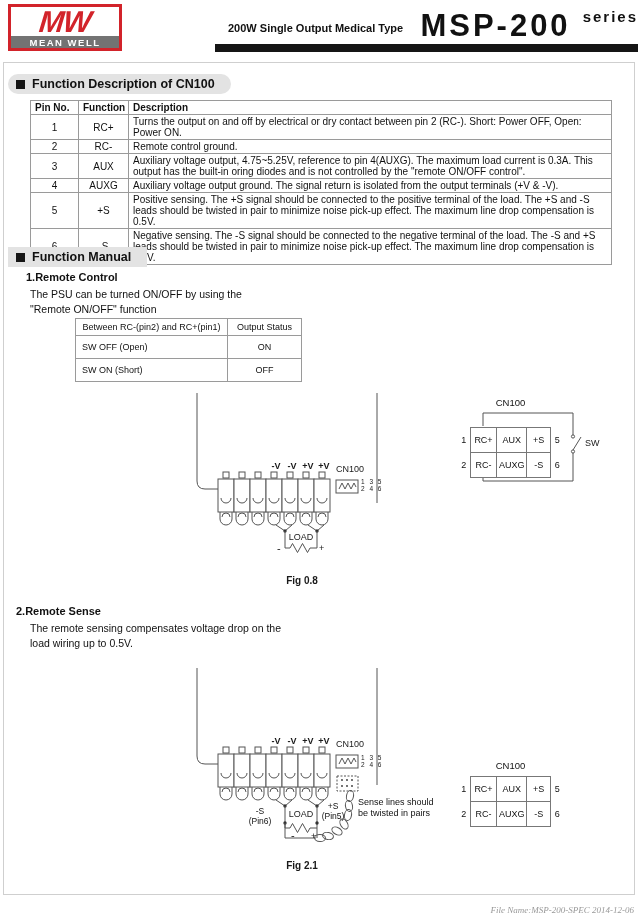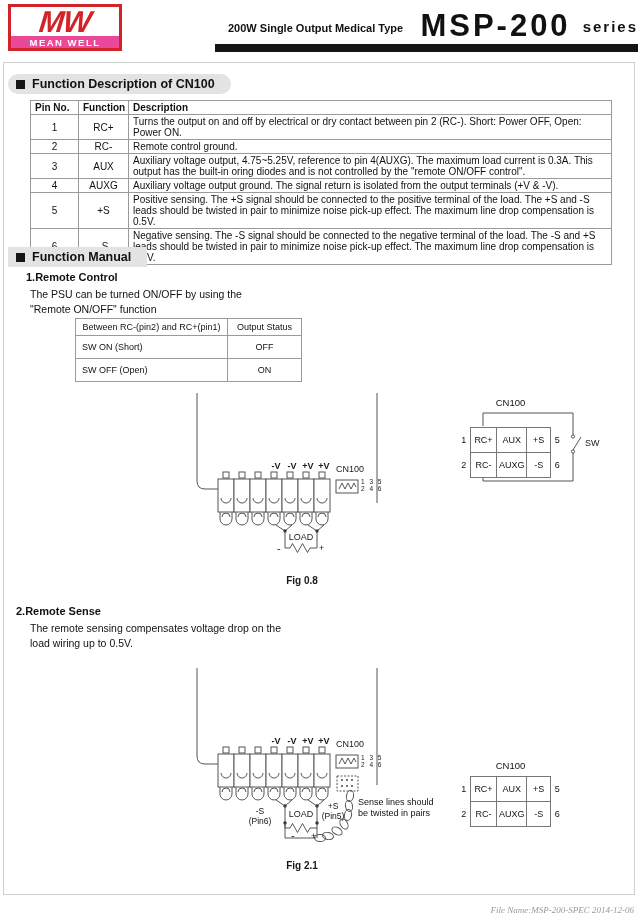--- a/index.html
+++ b/index.html
@@ -6,24 +6,24 @@
   body{
     width:640px;height:922px;position:relative;background:#fff;
     font-family:"Liberation Sans",sans-serif;color:#111;overflow:hidden;
   }
   .abs{position:absolute;}
   
   .logo{left:8px;top:4px;width:114px;height:47px;border:3px solid #d2232a;box-sizing:border-box;background:#fff;}
   .logo-mw{height:29px;display:flex;align-items:center;justify-content:center;
     font-weight:bold;font-style:italic;font-size:30px;line-height:26px;color:#d2232a;
     transform:skewX(-6deg);letter-spacing:-1px;}
-  .logo-brand{height:12px;background:#ec4899;color:#fff;display:flex;align-items:center;justify-content:center;
+  .logo-brand{height:12px;background:#737373;color:#fff;display:flex;align-items:center;justify-content:center;
     font-size:9.5px;font-weight:bold;letter-spacing:1.5px;}
   .doc-subtitle{left:228px;top:22px;font-size:11px;font-weight:bold;}
-  .model-wrap{right:2px;top:8px;display:flex;align-items:center;gap:12px;}
+  .model-wrap{right:2px;top:8px;display:flex;align-items:flex-start;gap:12px;}
   .model{font-size:31px;font-weight:bold;letter-spacing:3px;}
   .series{font-size:15px;font-weight:bold;letter-spacing:2px;}
   .hrule{left:215px;top:44px;width:423px;height:8px;background:#151515;}
   .frame{left:3px;top:62px;width:630px;height:831px;border:1px solid #cfcfcf;}
   
   .sec{left:8px;background:#e3e3e3;padding:3px 16px 3px 8px;font-weight:bold;font-size:12.5px;
     display:flex;align-items:center;gap:7px;}
   .sec .sq{width:9px;height:9px;background:#151515;flex:0 0 auto;}
   
   .desc-table{left:30px;top:100px;width:582px;border-collapse:collapse;table-layout:fixed;}
@@ -140,26 +140,26 @@
       <col style="width:74px">
     </colgroup>
   <thead>
     <tr>
       <th>Between RC-(pin2) and  RC+(pin1)</th>
       <th>Output Status</th>
     </tr>
   </thead>
   <tbody>
     <tr>
+      <td class="l">SW OFF (Open)</td>
+      <td>ON</td>
+    </tr>
+    <tr>
       <td class="l">SW ON (Short)</td>
       <td>OFF</td>
-    </tr>
-    <tr>
-      <td class="l">SW OFF (Open)</td>
-      <td>ON</td>
     </tr>
   </tbody>
 </table>
 
 <div class="abs fig" style="top:385px;height:205px;">
   <svg width="640" height="205">
     <defs>
       <g id="tcell">
         <rect x="5" y="-7" width="6" height="6" fill="#fff" stroke="#555"></rect>
         <rect x="0" y="0" width="16" height="33" fill="#fff" stroke="#555"></rect>

